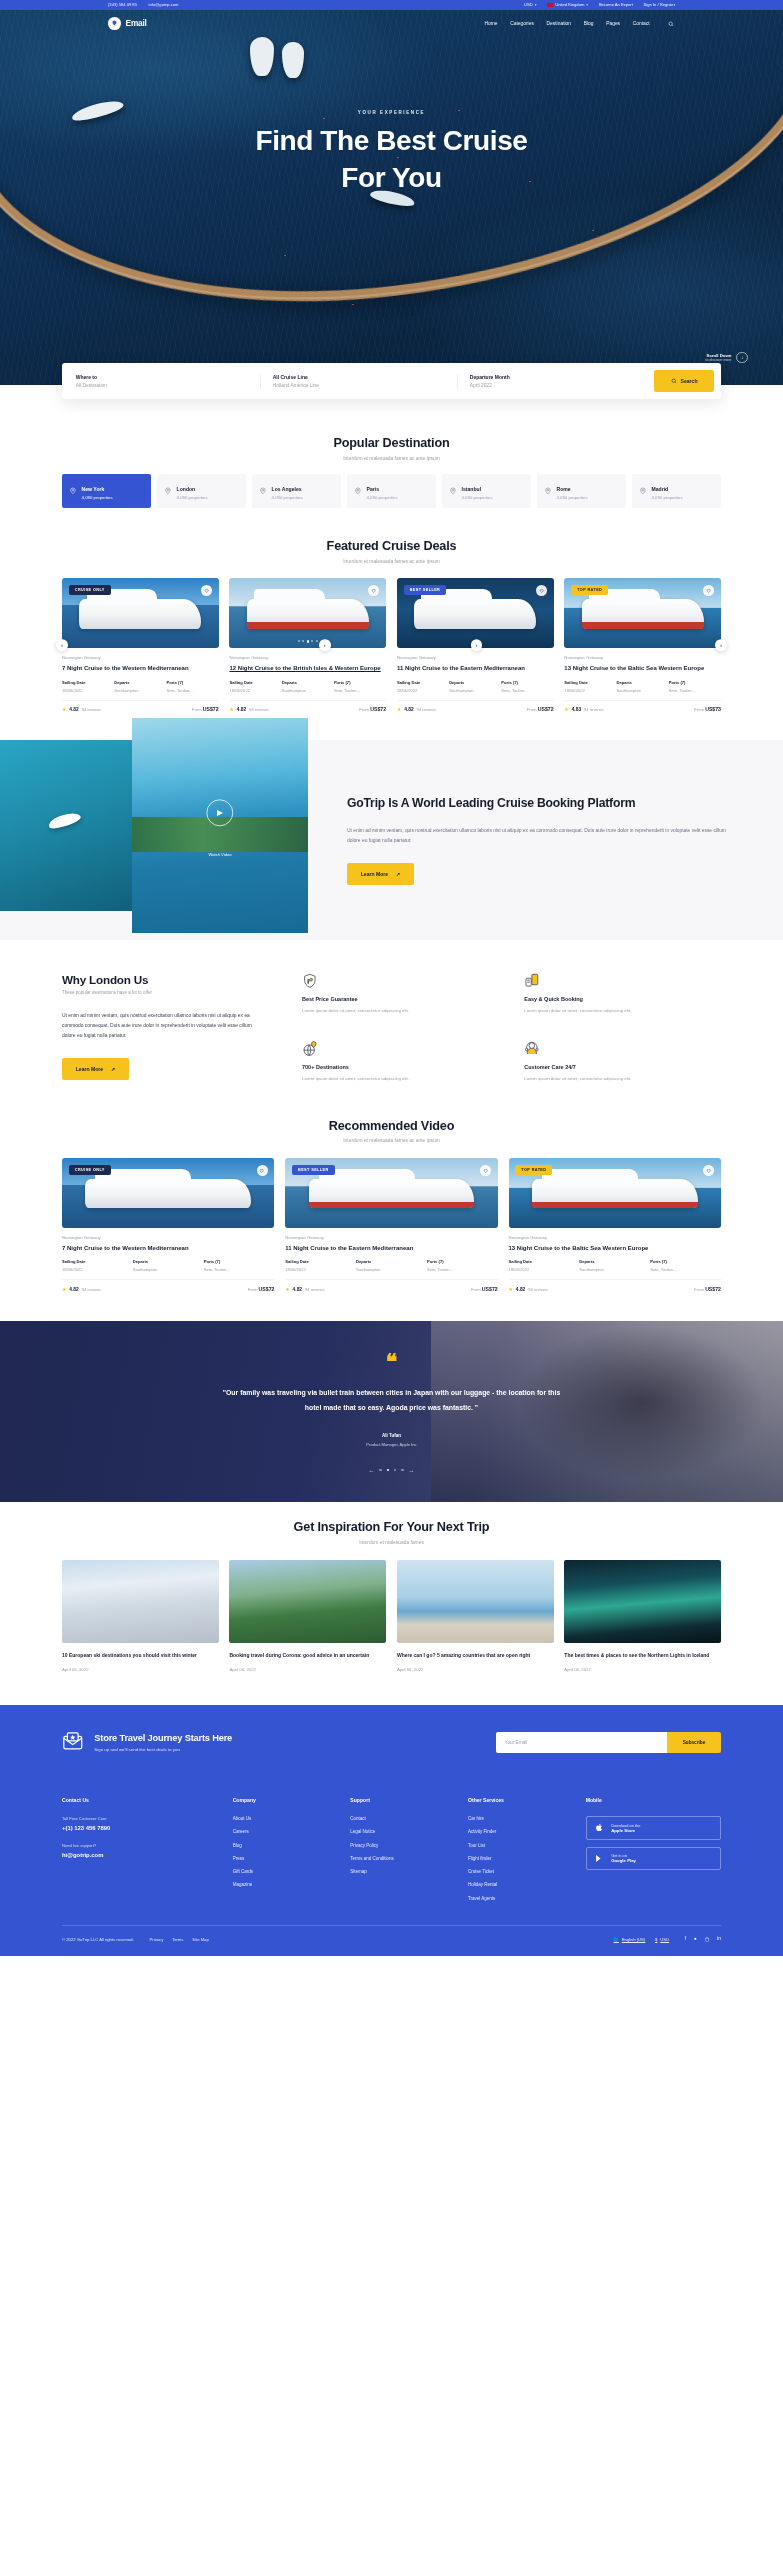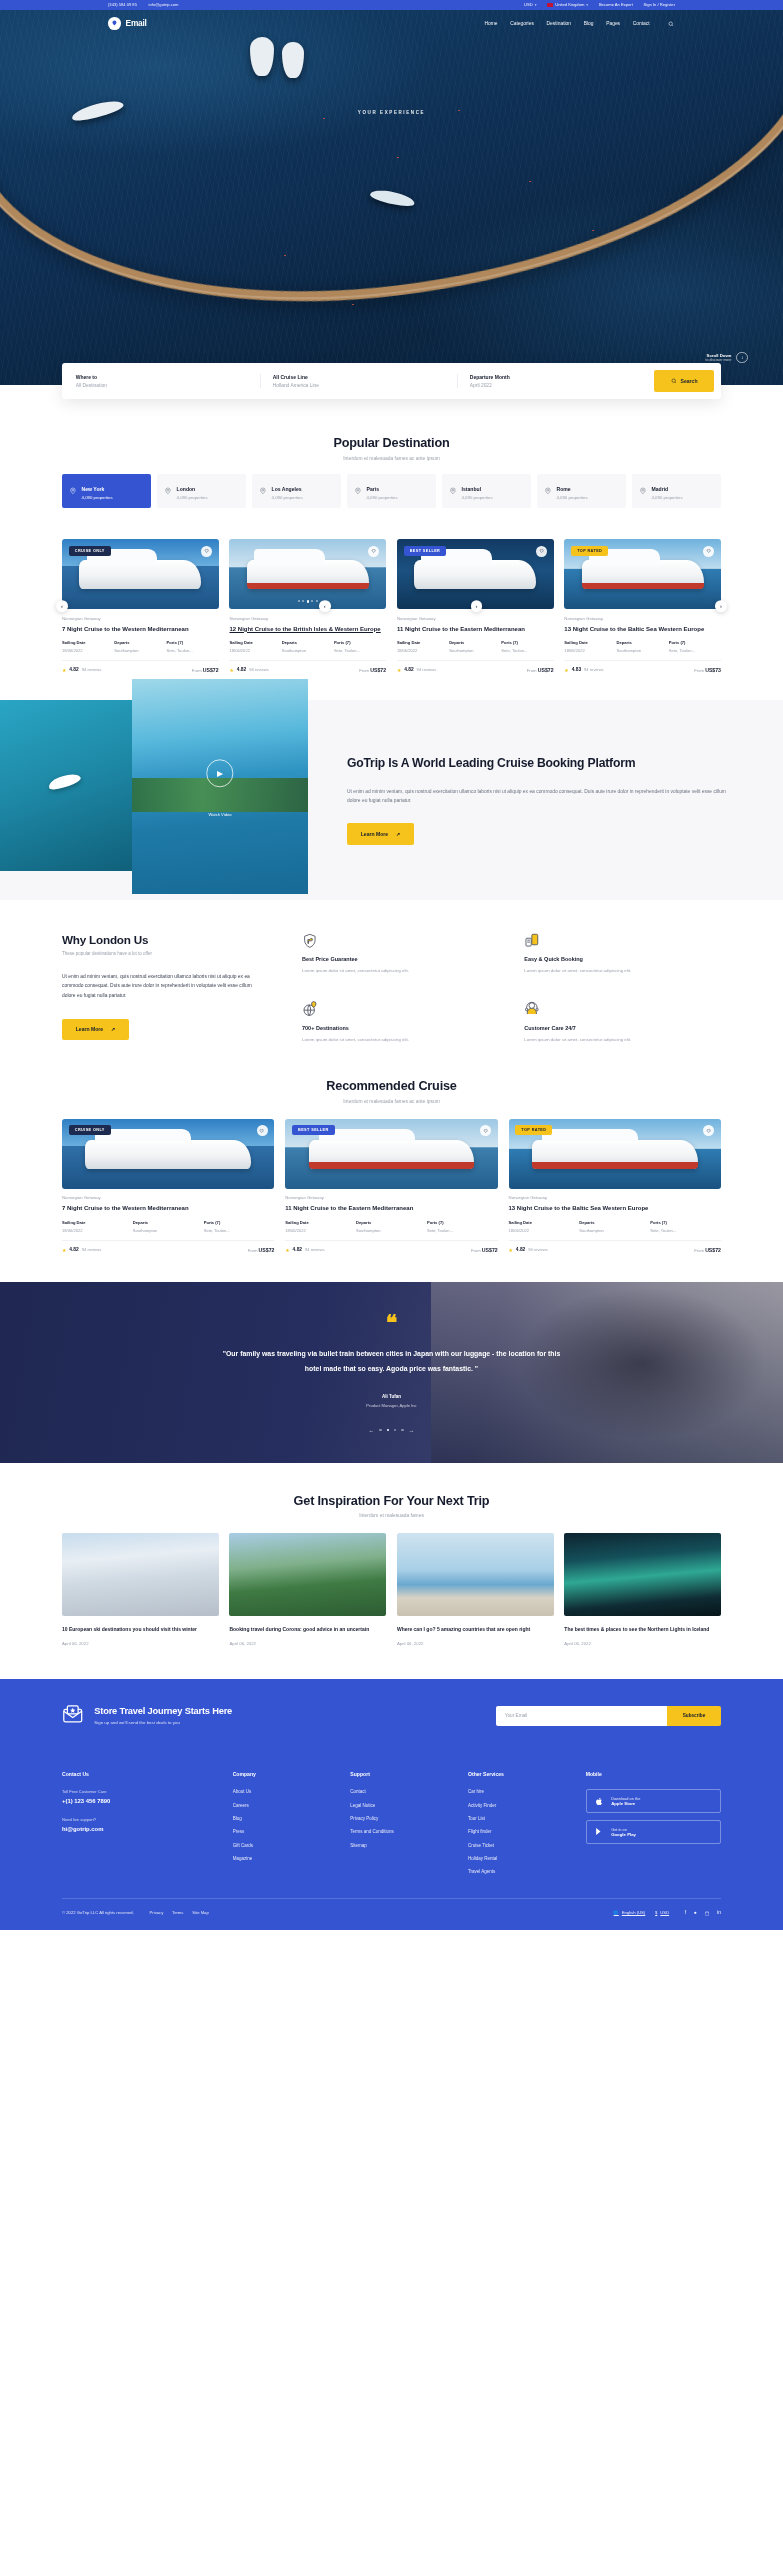--- a/index.html
+++ b/index.html
@@ -368,20 +368,24 @@
           <svg viewBox="0 0 24 24" fill="none" stroke="#fff" stroke-width="2.2">
               <circle cx="11" cy="11" r="7"></circle>
               <path d="M20 20l-3.5-3.5"></path>
             </svg>
         </span>
       </nav>
     </div>
 
     <div class="hero-copy">
       <div class="eyebrow">YOUR EXPERIENCE</div>
+      <h1 class="hero-h1">
+        <span>Find The Best Cruise</span><br>
+        <span>For You</span>
+      </h1>
     </div>
 
     <div class="scroll-down">
       <div class="sd-text">
         <div class="sd-t1">Scroll Down</div>
         <div class="sd-t2">to discover more</div>
       </div>
       <div class="sd-circle">↓</div>
     </div>
   </div>
@@ -462,20 +466,24 @@
           <span class="dc-pin"><svg viewBox="0 0 24 24">
               <path d="M12 21s7-6.2 7-11a7 7 0 1 0-14 0c0 4.8 7 11 7 11z"></path>
               <circle cx="12" cy="10" r="2.6"></circle>
             </svg></span>
           <span><span class="dc-name">Madrid</span><span class="dc-sub" style="display:block">4,090 properties</span></span>
         </div>
       </div>
   </div>
 
   <div class="section" style="margin-top:31px">
+    <div class="sec-head">
+      <div class="sec-title">Featured Cruise Deals</div>
+      <div class="sec-sub">Interdum et malesuada fames ac ante ipsum</div>
+    </div>
     <div class="cards" id="featured-cards">
       <div class="arrow-nav prev">‹</div>
       <div class="arrow-nav next">›</div>
     <div class="card">
           <div class="card-img">
             <div class="ph sea1"></div>
             <div class="ship"></div>
             <div class="badge cruise-only">CRUISE ONLY</div>
             <div class="fav">
               <svg viewBox="0 0 24 24">
@@ -693,21 +701,21 @@
               </svg></div>
             <div class="feat-t">Customer Care 24/7</div>
             <div class="feat-p">Lorem ipsum dolor sit amet, consectetur adipiscing elit.</div>
           </div>
         </div>
     </div>
   </div>
 
   <div class="section" style="margin-top:35px">
     <div class="sec-head">
-      <div class="sec-title">Recommended Cruise</div>
+      <div class="sec-title">Recommended Video</div>
       <div class="sec-sub">Interdum et malesuada fames ac ante ipsum</div>
     </div>
     <div class="cards" id="recommended-cards" style="justify-content: center;">
         <div class="card" style="max-width: 213px;">
           <div class="card-img">
             <div class="ph sea1"></div>
             <div class="ship"></div>
             <div class="badge cruise-only">CRUISE ONLY</div>
             <div class="fav">
               <svg viewBox="0 0 24 24">
@@ -826,21 +834,21 @@
         <span class="tn-arr">←</span>
         <span class="tn-dot"></span>
         <span class="tn-dot on"></span>
         <span class="tn-dot"></span>
         <span class="tn-dot"></span>
         <span class="tn-arr">→</span>
       </div>
     </div>
   </div>
 
-  <div class="section" style="margin-top:31px">
+  <div class="section" style="margin-top:18px">
     <div class="sec-head">
       <div class="sec-title">Get Inspiration For Your Next Trip</div>
       <div class="sec-sub">Interdum et malesuada fames</div>
     </div>
     <div class="blog-row" id="blog-row">
         <div class="blog-card">
           <div class="blog-img bi1"></div>
           <div class="blog-t">10 European ski destinations you should visit this winter</div>
           <div class="blog-d">April 06, 2022</div>
         </div>

